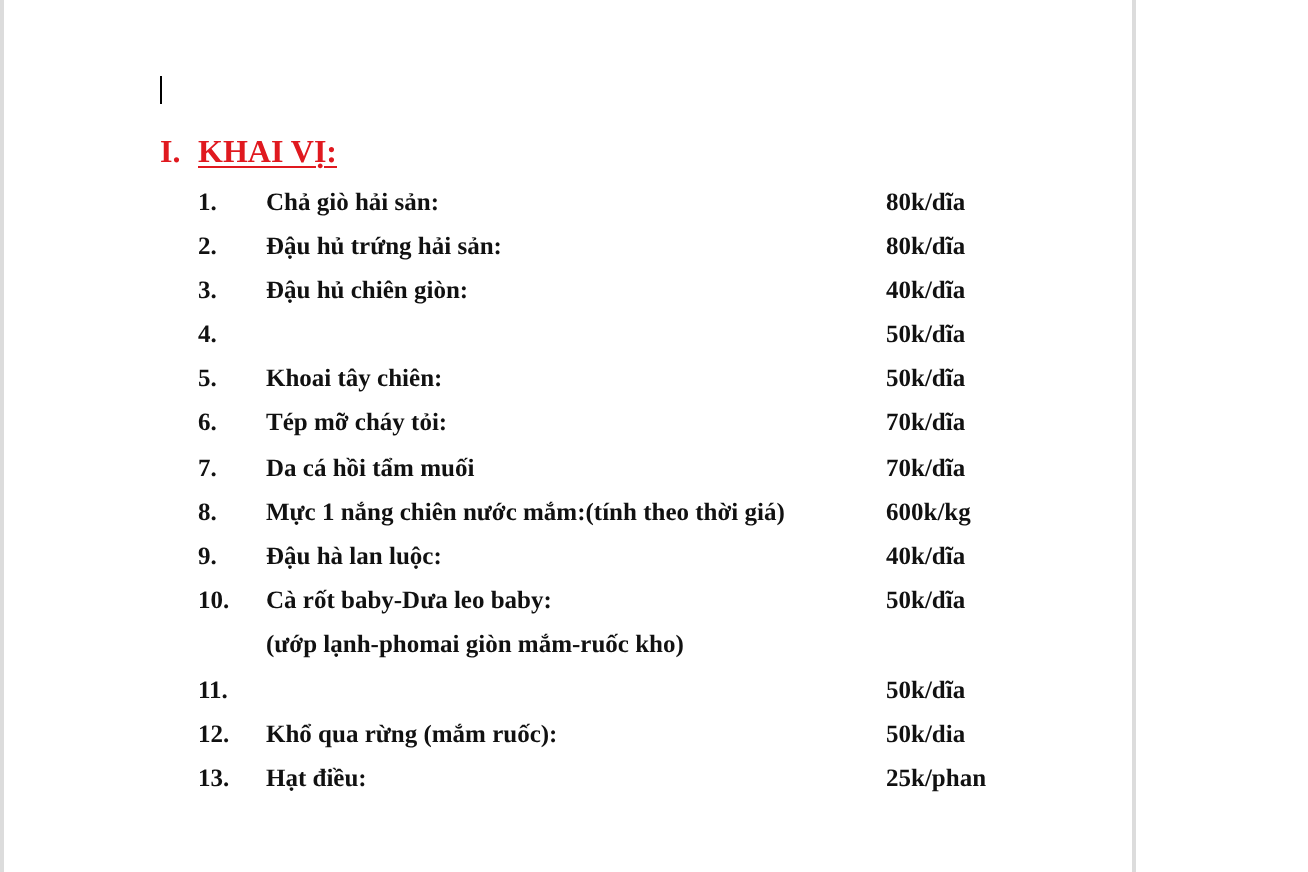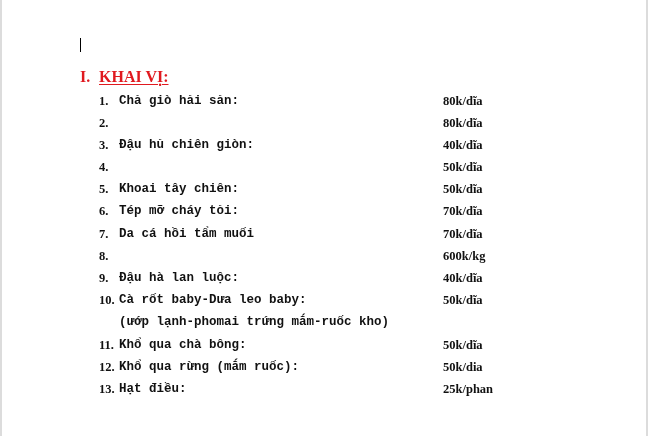--- a/index.html
+++ b/index.html
@@ -3,21 +3,21 @@
 <meta charset="utf-8">
 <style>
   html, body { margin: 0; padding: 0; }
   body {
     width: 654px; height: 436px; overflow: hidden;
     background: #ffffff;
     font-family: "Liberation Serif", serif;
     position: relative;
   }
   .page {
-    position: absolute; left: 0; top: 0; width: 648px; height: 436px;
+    position: absolute; left: 0; top: 0; width: 568px; height: 436px;
     background: #ffffff;
     border-left: 2px solid #dcdcdc;
     border-right: 2px solid #dcdcdc;
     box-sizing: border-box;
   }
   .cursor {
     position: absolute; left: 78px; top: 38px; width: 1px; height: 14px;
     background: #000;
   }
   .heading {
@@ -27,41 +27,42 @@
   }
   .heading .num { display: inline-block; width: 19px; }
   .heading .title { text-decoration: underline; text-decoration-thickness: 1px; text-underline-offset: 2px; }
   .list { position: absolute; left: 0; top: 94px; width: 654px; }
   .row {
     position: absolute; left: 0; height: 16px; width: 654px;
     font-weight: bold; font-size: 12.5px; color: #111;
     white-space: nowrap;
   }
   .row .n { position: absolute; left: 97px; }
-  .row .t { position: absolute; left: 117px; font-family: Liberation Mono, monospace; }
+  .row .t { position: absolute; left: 131px; }
   .row .p { position: absolute; left: 441px; text-align: right; }
 </style>
 </head>
 <body>
 
 <div class="page">
   <div class="cursor"></div>
 
   <div class="heading">
     <span class="num">I.</span><span class="title">KHAI VỊ:</span>
   </div>
 
   <div class="list">
     <div class="row" style="top:0px">
       <span class="n">1.</span>
       <span class="t">Chả giò hải sản:</span>
       <span class="p">80k/dĩa</span>
     </div>
     <div class="row" style="top:22px">
       <span class="n">2.</span>
+      <span class="t">Đậu hủ trứng hải sản:</span>
       <span class="p">80k/dĩa</span>
     </div>
     <div class="row" style="top:44px">
       <span class="n">3.</span>
       <span class="t">Đậu hủ chiên giòn:</span>
       <span class="p">40k/dĩa</span>
     </div>
     <div class="row" style="top:66px">
       <span class="n">4.</span>
       <span class="p">50k/dĩa</span>
@@ -76,40 +77,40 @@
       <span class="t">Tép mỡ cháy tỏi:</span>
       <span class="p">70k/dĩa</span>
     </div>
     <div class="row" style="top:133px">
       <span class="n">7.</span>
       <span class="t">Da cá hồi tẩm muối</span>
       <span class="p">70k/dĩa</span>
     </div>
     <div class="row" style="top:155px">
       <span class="n">8.</span>
+      <span class="t">Mực 1 nắng chiên nước mắm:(tính theo thời giá)</span>
       <span class="p">600k/kg</span>
     </div>
     <div class="row" style="top:177px">
       <span class="n">9.</span>
       <span class="t">Đậu hà lan luộc:</span>
       <span class="p">40k/dĩa</span>
     </div>
     <div class="row" style="top:199px">
       <span class="n">10.</span>
       <span class="t">Cà rốt baby-Dưa leo baby:</span>
       <span class="p">50k/dĩa</span>
     </div>
     <div class="row" style="top:221px">
       <span class="n"></span>
-      <span class="t">(ướp lạnh-phomai trứng mắm-ruốc kho)</span>
+      <span class="t">(ướp lạnh-phomai giòn mắm-ruốc kho)</span>
       <span class="p"></span>
     </div>
     <div class="row" style="top:244px">
       <span class="n">11.</span>
-      <span class="t">Khổ qua chà bông:</span>
       <span class="p">50k/dĩa</span>
     </div>
     <div class="row" style="top:266px">
       <span class="n">12.</span>
       <span class="t">Khổ qua rừng (mắm ruốc):</span>
       <span class="p">50k/dia</span>
     </div>
     <div class="row" style="top:288px">
       <span class="n">13.</span>
       <span class="t">Hạt điều:</span>

